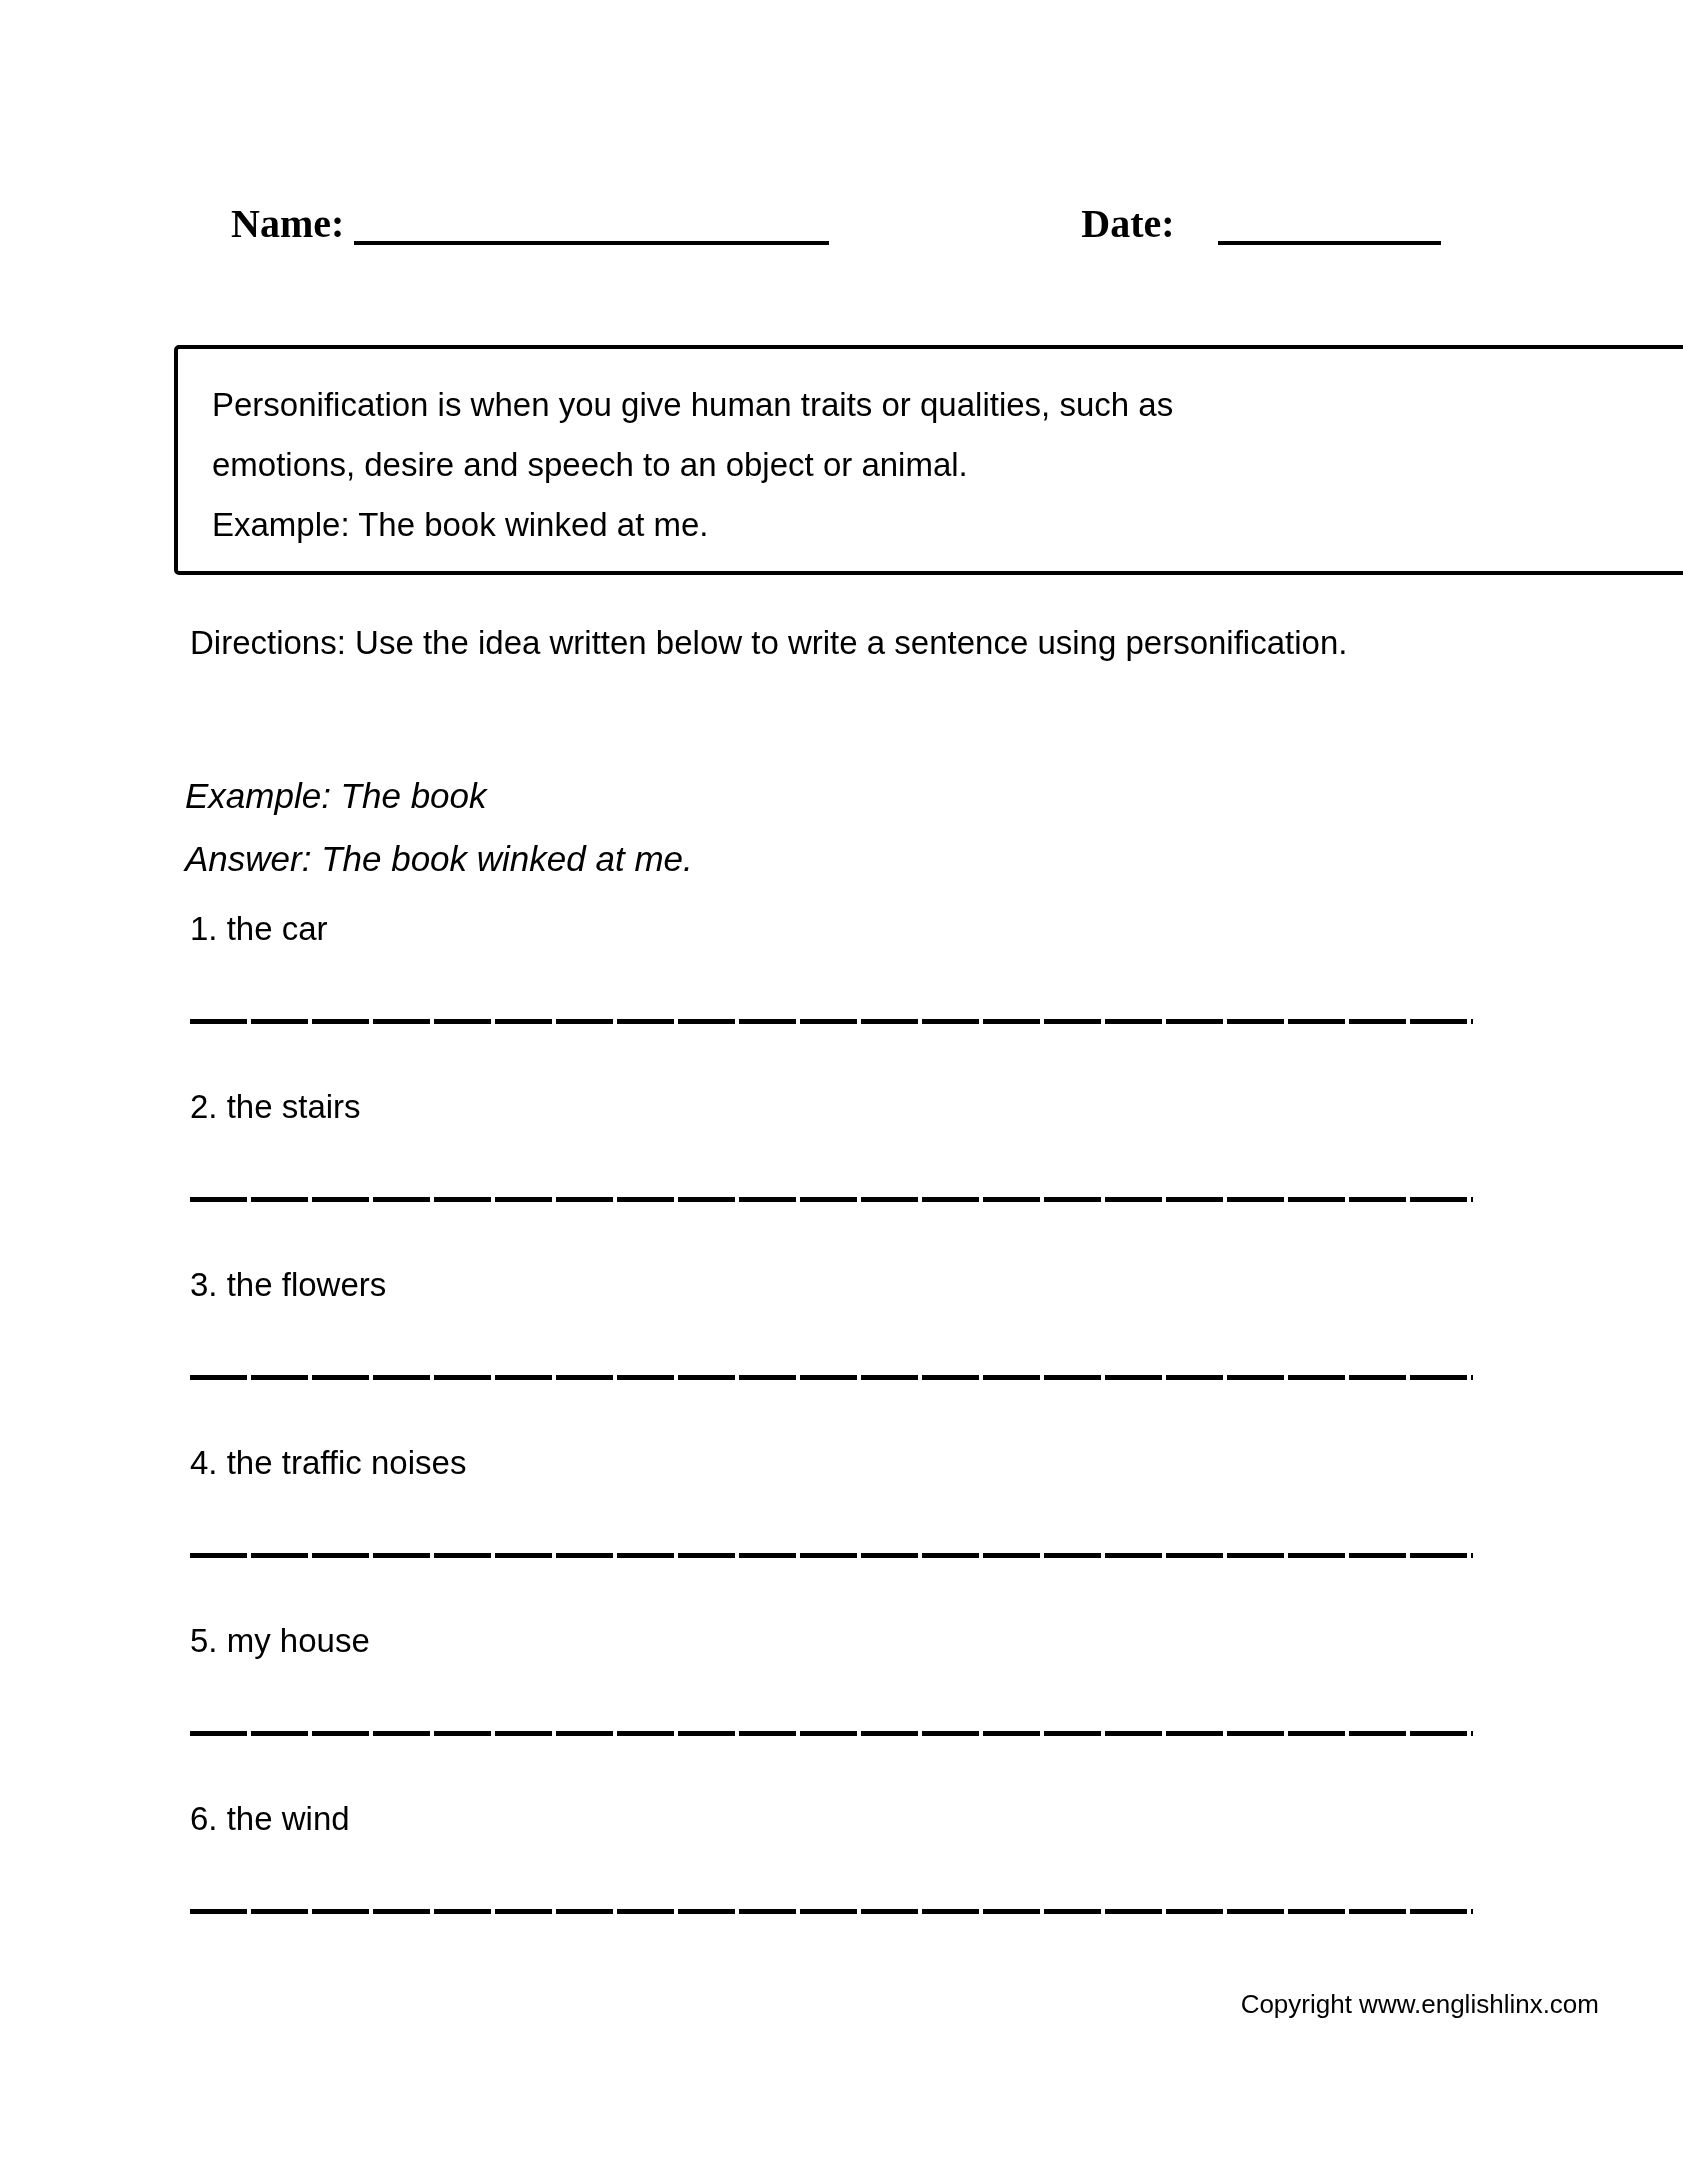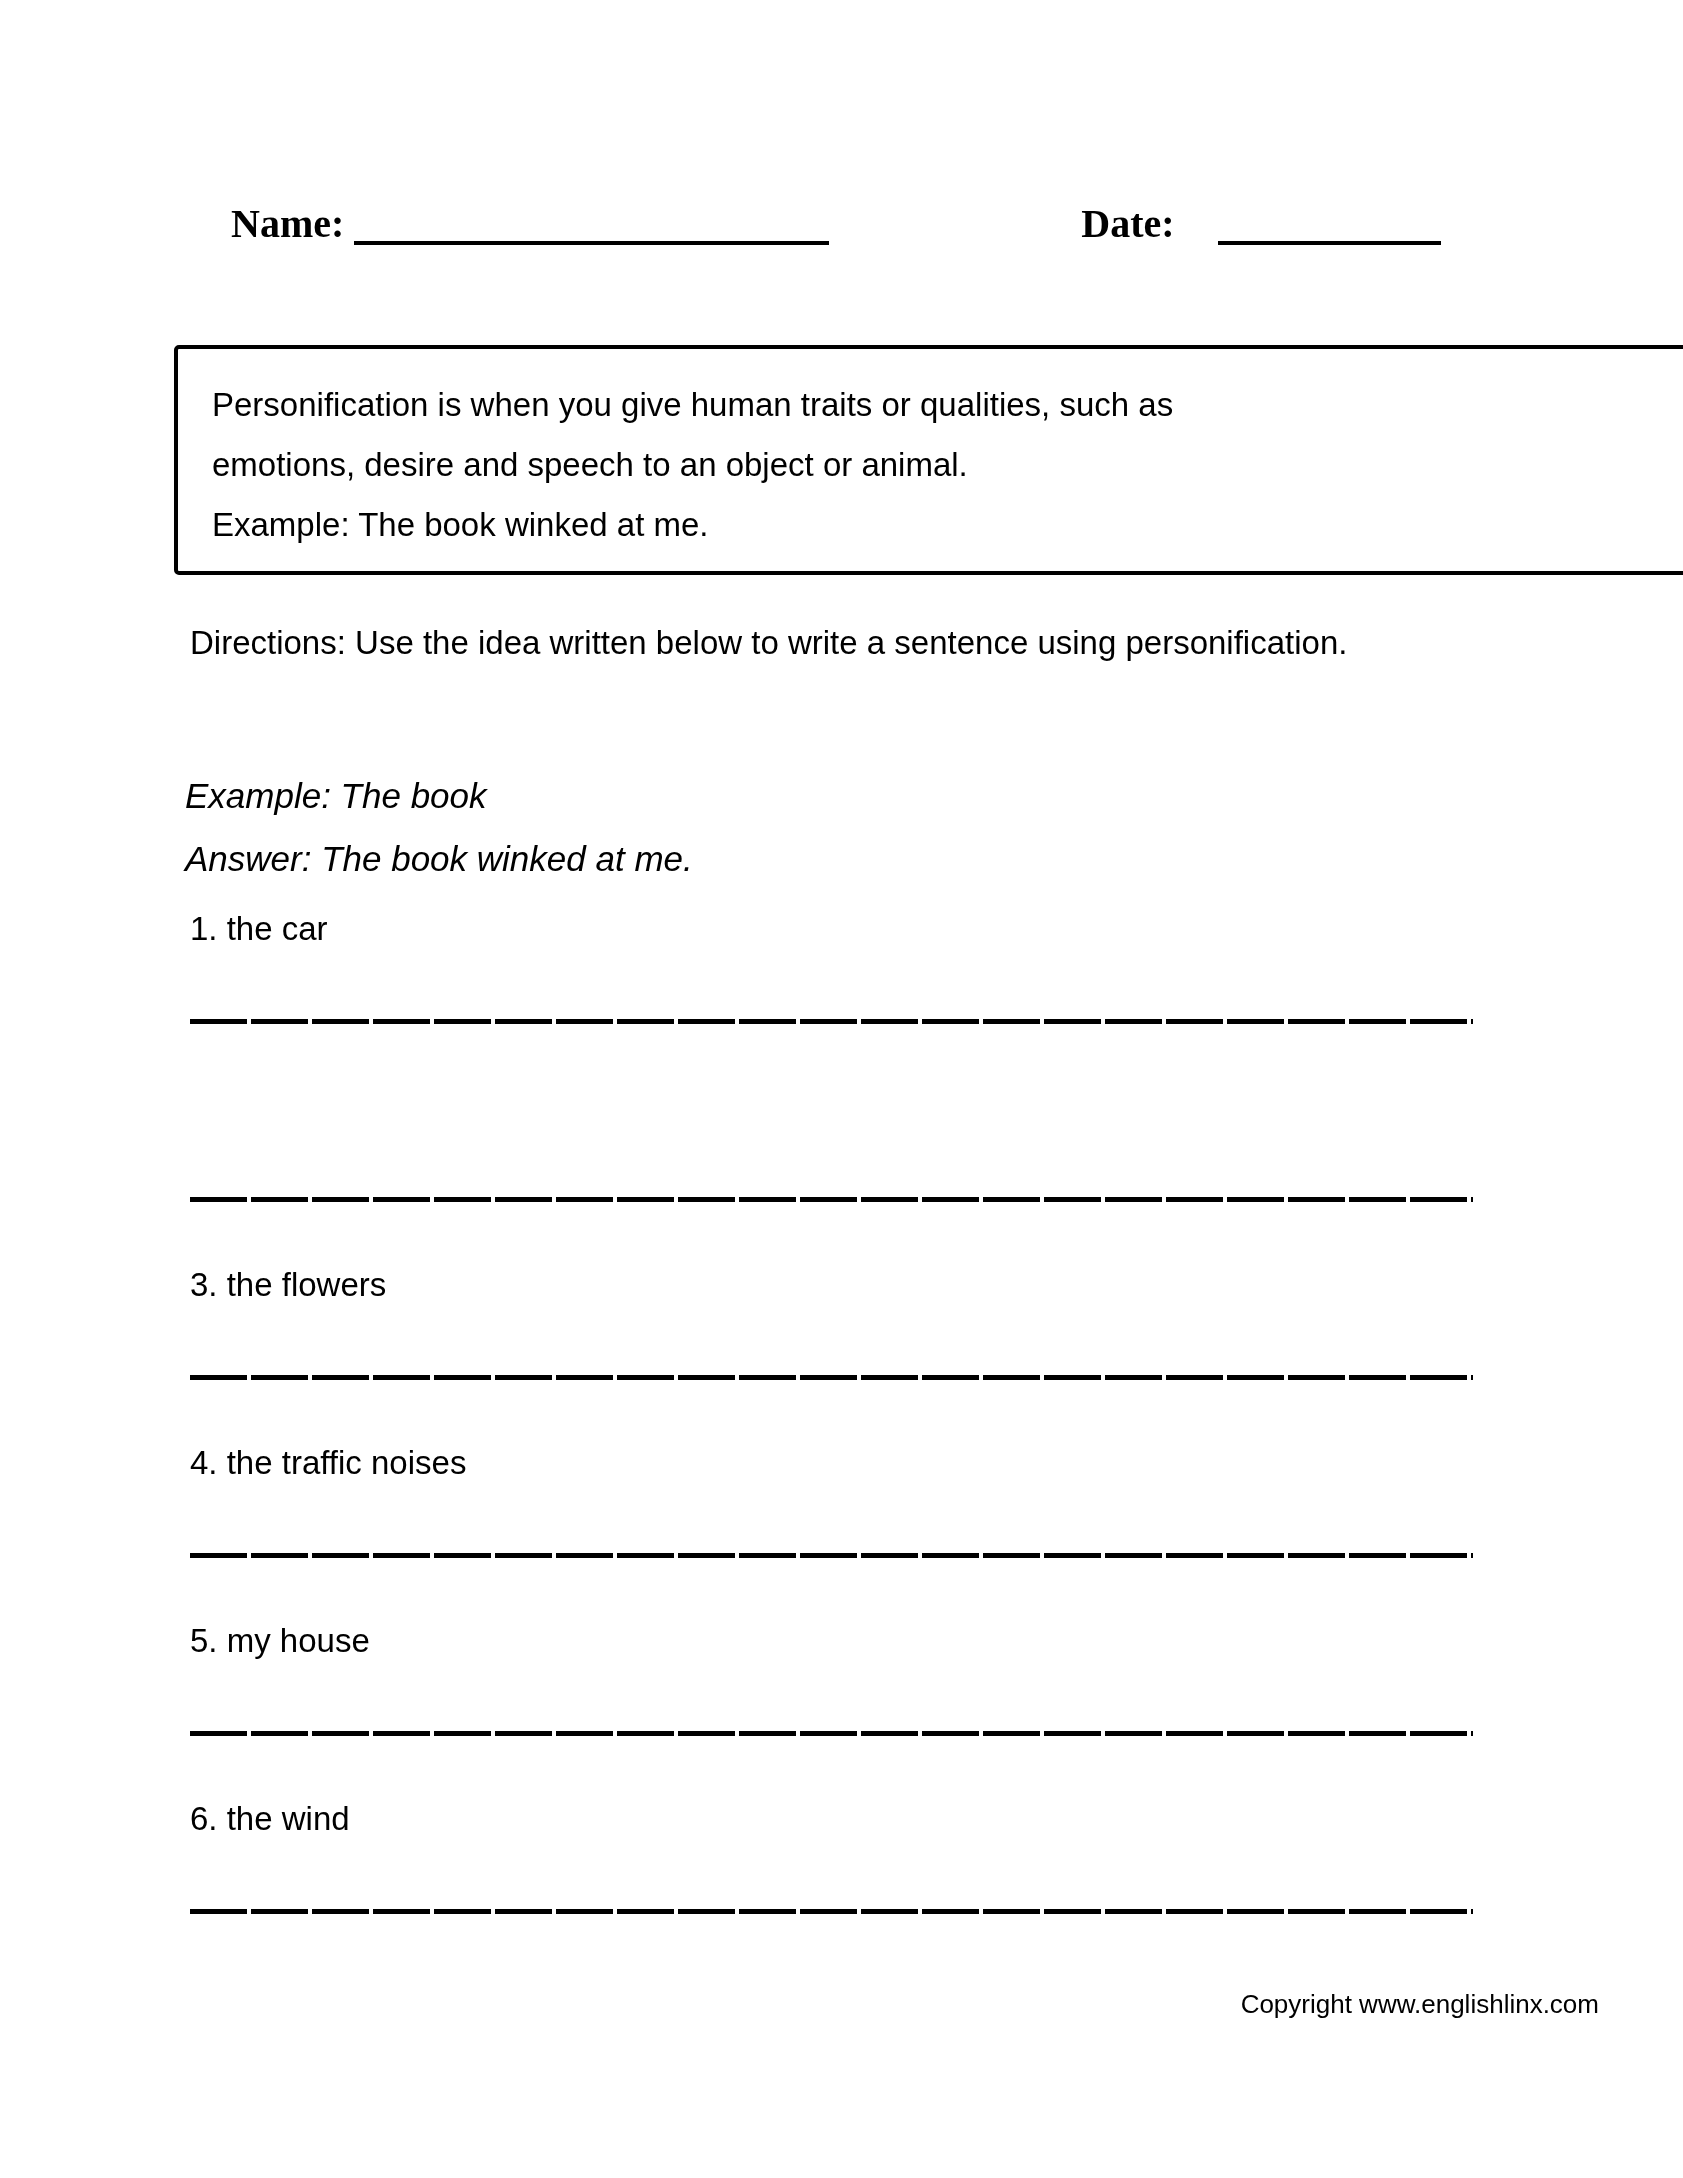--- a/index.html
+++ b/index.html
@@ -194,20 +194,21 @@
     <div>Example:  The book</div>
     <div>Answer: The book winked at me.</div>
   </div>
 
   <div class="prompt-list">
     <div class="prompt-item">
       <div class="prompt-text">1. the car</div>
       <div class="answer-line"></div>
     </div>
     <div class="prompt-item">
+      <div class="prompt-text">2. the stairs</div>
       <div class="answer-line"></div>
     </div>
     <div class="prompt-item">
       <div class="prompt-text">3. the flowers</div>
       <div class="answer-line"></div>
     </div>
     <div class="prompt-item">
       <div class="prompt-text">4. the traffic noises</div>
       <div class="answer-line"></div>
     </div>

